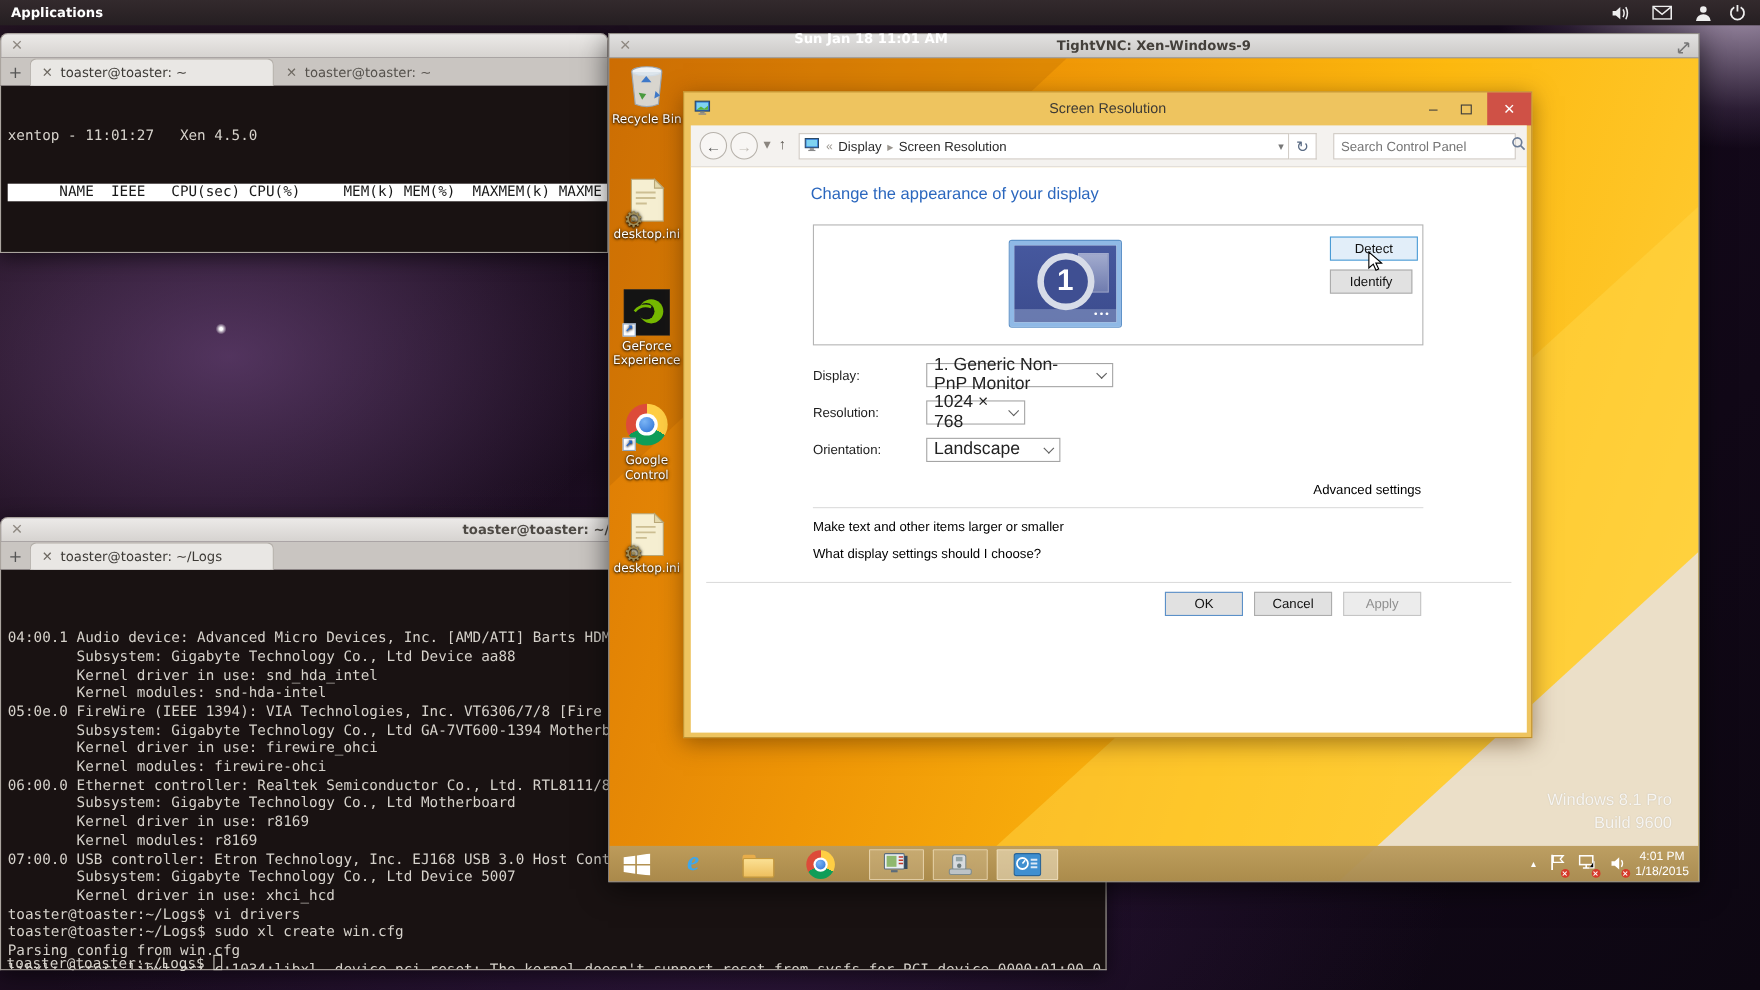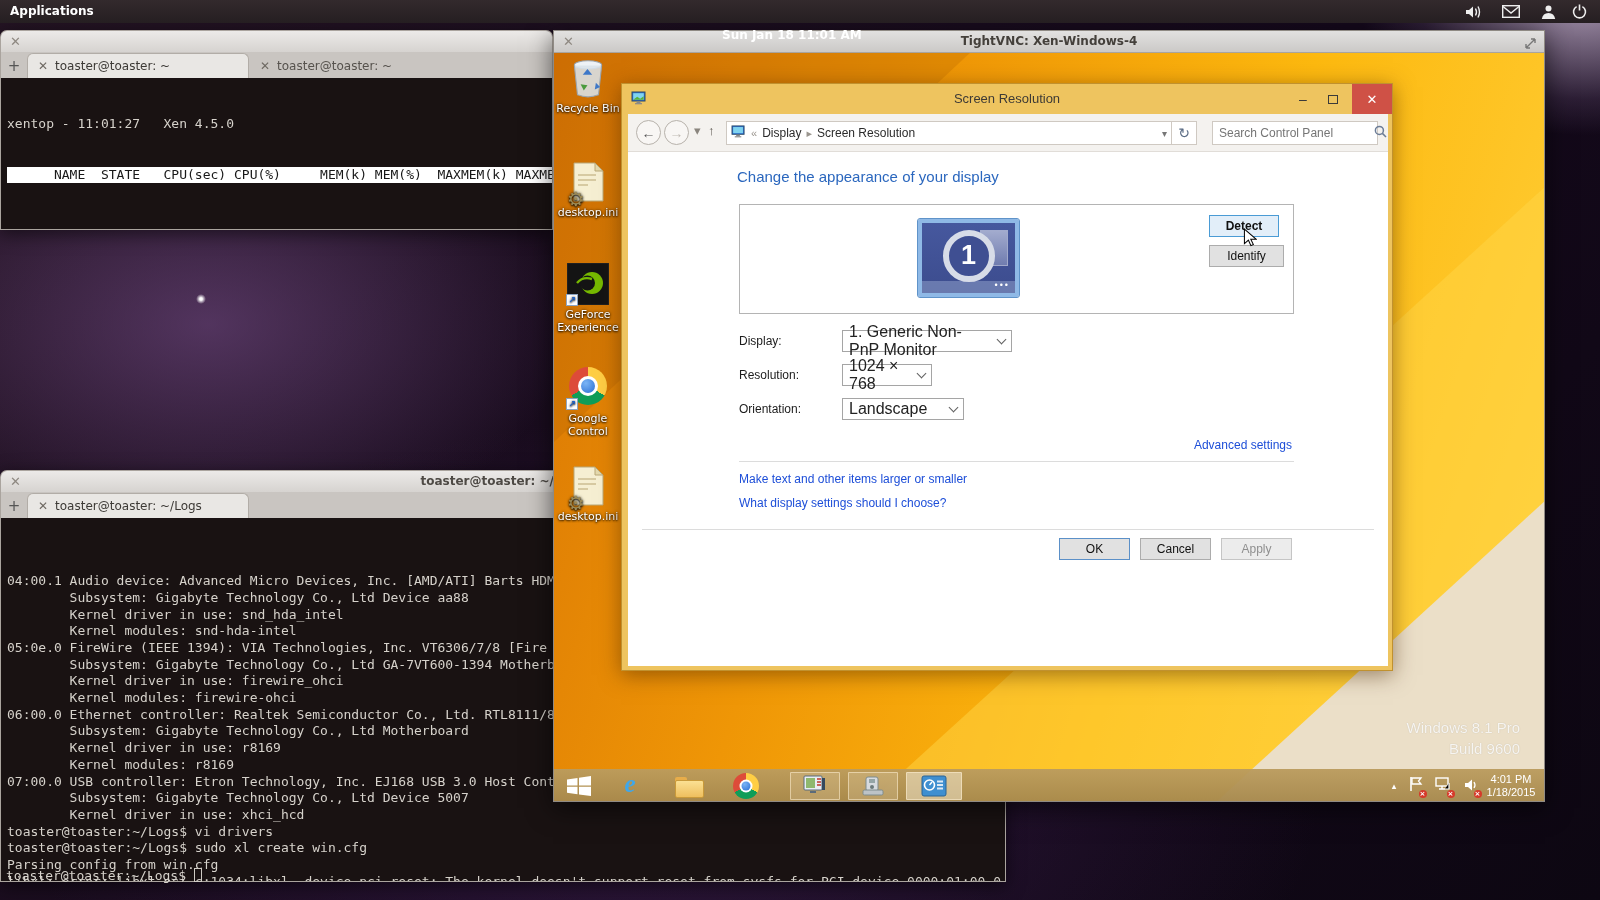--- a/index.html
+++ b/index.html
@@ -126,28 +126,28 @@
   .mon { left:178px; top:14px; width:101px; height:78px; border:4px solid #8fb9e6; outline:1px solid #5f93c9;
          background:linear-gradient(#46589e,#3c4c8e); border-radius:2px; }
   .mon-strip { left:0; bottom:0; width:100%; height:12px; background:rgba(190,205,235,.35); }
   .mon-dots { right:5px; bottom:3px; color:#fff; font-size:9px; letter-spacing:2px; }
   .mon-circle { left:50%; top:47%; transform:translate(-50%,-50%); width:52px; height:52px; border-radius:50%;
                 background:#3f4f92; border:6px solid #d7dce8; color:#fff; font-size:27px; font-weight:700;
                 display:flex; align-items:center; justify-content:center; }
   .mon-tiles { right:8px; top:8px; width:26px; height:34px;
                background:linear-gradient(rgba(255,255,255,.5),rgba(255,255,255,.25)); outline:1px solid rgba(255,255,255,.5); }
   .btn { font-size:12px; color:#111; background:#e1e1e1; border:1px solid #acacac; display:flex; align-items:center; justify-content:center; }
-  .btn-detect { left:469px; top:10px; width:70px; height:22px; background:#e2eef9; border-color:#4a9bd5;font-weight:bold; }
+  .btn-detect { left:469px; top:10px; width:80px; height:22px; background:#e2eef9; border-color:#4a9bd5; }
   .btn-identify { left:469px; top:40px; width:75px; height:22px; }
   .cursor-arrow { left:503px; top:23px; }
   .fld-label { left:117px; font-size:12px; color:#1c1c1c; }
   .combo { left:220px; height:22px; background:#fff; border:1px solid #a5a5a5; display:flex; align-items:center;
            font-size:16px; color:#222; padding:0 6px; justify-content:space-between; gap:8px; }
   .chev { width:7px; height:7px; border-right:1.5px solid #606060; border-bottom:1.5px solid #606060; transform:rotate(45deg); margin-top:-4px; flex:none; }
-  .lnk { color:#1d4ed8; font-size:12px; }
+  .lnk { color:#000000; font-size:12px; }
   .adv-link { right:100px; top:354px; }
   .hr1 { left:117px; top:377px; width:555px; height:1px; background:#dcdcdc; }
   .hr2 { left:20px; top:445px; width:732px; height:1px; background:#dcdcdc; }
   .lnk1 { left:117px; top:388px; }
   .lnk2 { left:117px; top:412px; }
   .btn-ok { left:437px; top:454px; width:71px; height:22px; border-color:#5b90c8; }
   .btn-cancel { left:518px; top:454px; width:71px; height:22px; }
   .btn-apply { left:599px; top:454px; width:71px; height:22px; color:#8f8f8f; background:#ececec; border-color:#c5c5c5; }
 </style>
 </head>
@@ -213,31 +213,31 @@
       <span class="x">✕</span>
       <span>toaster@toaster: ~</span>
     </div>
     <div class="term-tab inactive">
       <span class="x">✕</span>
       <span>toaster@toaster: ~</span>
     </div>
   </div>
   <div class="term-screen">
     <div>xentop - 11:01:27   Xen 4.5.0</div>
-    <div class="xen-header">      NAME  STATE   CPU(sec) CPU(%)     MEM(k) MEM(%)  MAXMEM(k) MAXME</div>
+    <div class="xen-header">      NAME  IEEE   CPU(sec) CPU(%)     MEM(k) MEM(%)  MAXMEM(k) MAXME</div>
     
     
     
   </div>
 </div>
 
 <div class="abs vnc">
   <div class="abs vnc-titlebar">
     <span class="abs vnc-close">✕</span>
-    <span class="abs vnc-title">TightVNC: Xen-Windows-4</span>
+    <span class="abs vnc-title">TightVNC: Xen-Windows-9</span>
     <span class="abs vnc-expand">
       <svg width="13" height="13" viewBox="0 0 13 13">
           <path d="M2 11 L11 2 M2 11 l0 -4 M2 11 l4 0 M11 2 l-4 0 M11 2 l0 4" stroke="#777" stroke-width="1.4" fill="none"></path>
         </svg>
     </span>
   </div>
 
   <div class="abs win-desktop">
     <div class="abs facet2"></div>
     <div class="abs facet1"></div>

